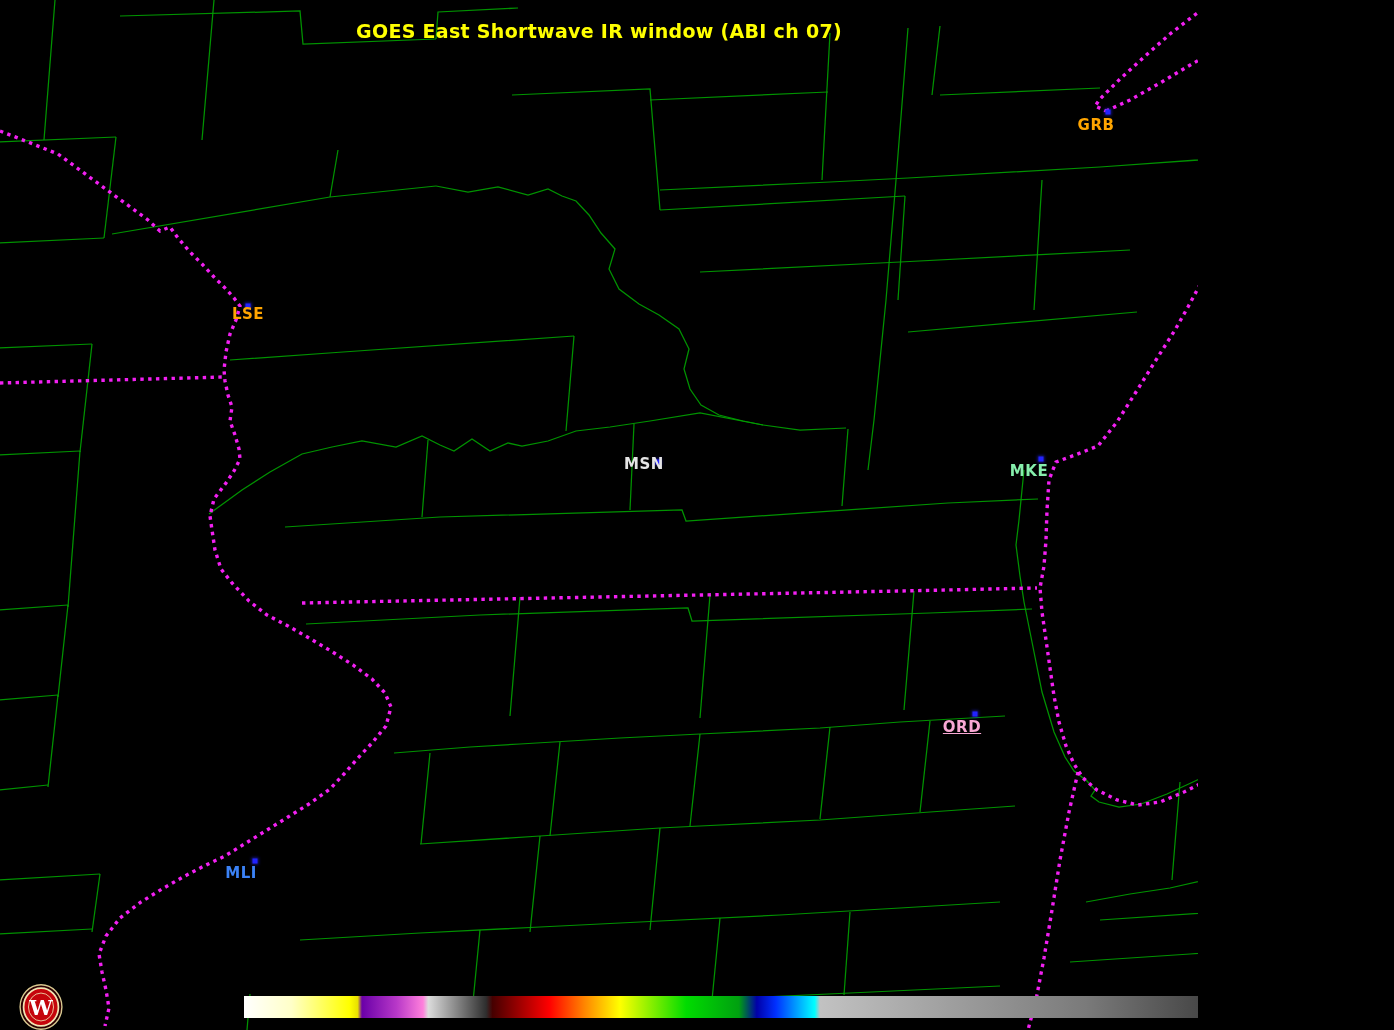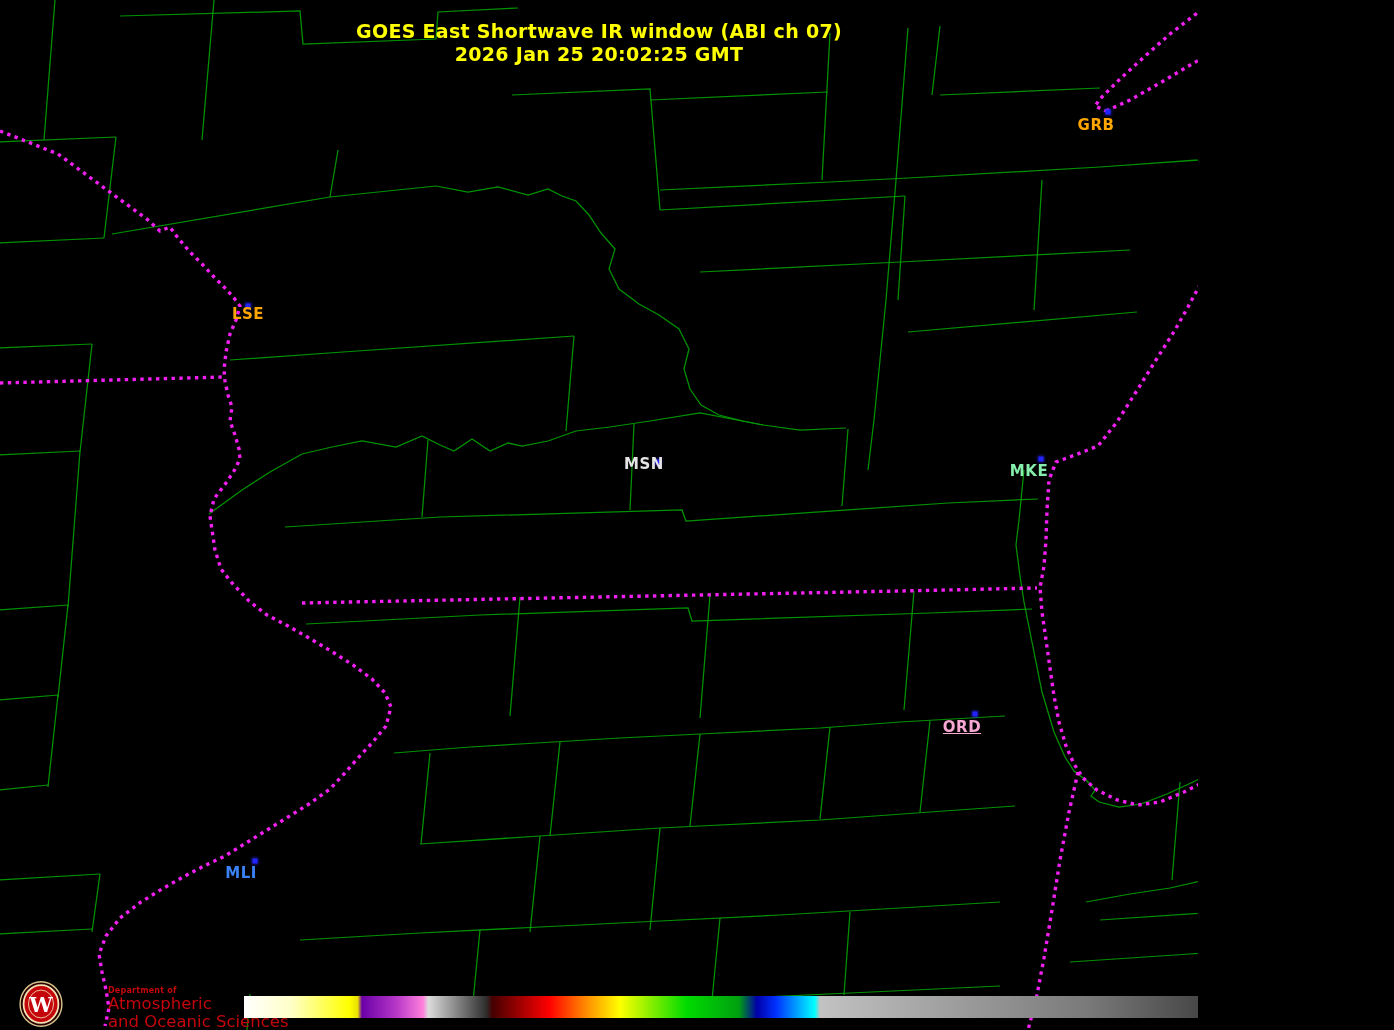--- a/index.html
+++ b/index.html
@@ -105,21 +105,20 @@
         <polyline points="302,603 450,600 600,597 750,594 900,591 1037,588" class="border" stroke="#FF22FF"></polyline>
         <polyline points="1216,0 1196,14 1170,34 1144,57 1120,79 1100,99 1095,106 1106,111" class="border" stroke="#FF22FF"></polyline>
         <polyline points="1106,111 1130,100 1160,83 1192,64 1224,46 1256,31 1286,21 1310,28 1328,42 1343,35 1345,18 1327,7 1305,2 1287,7 1272,15" class="border" stroke="#FF22FF"></polyline>
         <polyline points="1394,10 1372,17 1354,29 1344,49 1327,74 1307,103 1289,132 1274,159 1256,193 1239,221 1224,239 1213,257 1202,281 1188,307 1175,330 1156,360 1136,392 1117,422 1098,446 1075,455 1056,462 1049,480 1047,510 1046,540 1044,566 1040,588 1042,612 1046,640 1050,668 1054,696 1059,722 1066,746 1074,764 1083,778 1097,790 1117,800 1138,805 1160,802 1184,792 1208,780 1234,768 1259,757 1285,749 1312,742 1340,737 1368,732 1394,729" class="border" stroke="#FF22FF"></polyline>
         <polyline points="1078,772 1069,812 1060,860 1052,910 1044,958 1036,1000 1028,1030" class="border" stroke="#FF22FF"></polyline>
       </g>
   </svg>
 
   <div id="title-block" style="color: rgb(255, 255, 0);">
     <div>GOES East Shortwave IR window (ABI ch 07)</div>
-    <div>2026 Jan 25  20:02:25 GMT</div>
   </div>
 
   <div>
     <div class="station-marker" style="left: 248px; top: 306px; background: rgb(34, 34, 255);"></div>
     <div class="station-label" style="left: 232px; top: 314px; color: rgb(255, 165, 0); margin-left: 16px;">LSE</div>
   </div>
   <div>
     <div class="station-marker" style="left: 1108px; top: 112px; background: rgb(34, 34, 255);"></div>
     <div class="station-label" style="left: 1096px; top: 125px; color: rgb(255, 165, 0);">GRB</div>
   </div>
@@ -142,20 +141,15 @@
 
   <div id="colorbar" style="left: 244px; top: 996px; width: 1053px; height: 22px; background: linear-gradient(to right, rgb(255, 255, 255) 0%, rgb(255, 255, 200) 4.5%, rgb(255, 255, 0) 10%, rgb(232, 224, 0) 10.8%, rgb(106, 0, 168) 11.2%, rgb(184, 56, 200) 14.5%, rgb(255, 128, 220) 17%, rgb(220, 220, 220) 17.5%, rgb(46, 46, 46) 23%, rgb(70, 0, 0) 23.6%, rgb(255, 0, 0) 29%, rgb(255, 136, 0) 32.4%, rgb(255, 255, 0) 35.7%, rgb(0, 220, 0) 42%, rgb(0, 160, 16) 47%, rgb(0, 0, 168) 48.7%, rgb(0, 48, 255) 50.5%, rgb(0, 255, 255) 54.2%, rgb(194, 194, 194) 54.7%, rgb(122, 122, 122) 80%, rgb(35, 35, 35) 98.4%, rgb(122, 0, 0) 98.55%, rgb(255, 20, 0) 99%, rgb(255, 144, 0) 99.45%, rgb(255, 255, 0) 100%);"></div>
 
   <div id="logo">
     <svg id="logo-crest" width="66" height="46" viewBox="0 0 66 66">
       <ellipse cx="33" cy="33" rx="30" ry="32" fill="#2A0000" stroke="#D8C890" stroke-width="2"></ellipse>
       <ellipse cx="33" cy="33" rx="25" ry="27" fill="#C5050C" stroke="#F2E3B3" stroke-width="2.5"></ellipse>
       <ellipse cx="33" cy="33" rx="18" ry="20" fill="none" stroke="#F2E3B3" stroke-width="1.2"></ellipse>
       <text x="33" y="44" text-anchor="middle" font-family="DejaVu Serif, Liberation Serif, serif" font-size="30" font-weight="bold" fill="#FFFFFF" id="crest-letter">W</text>
     </svg>
-    <div id="logo-text" style="color: rgb(197, 5, 12);">
-      <div id="logo-dept">Department of</div>
-      <div id="logo-line1">Atmospheric</div>
-      <div id="logo-line2">and Oceanic Sciences</div>
-    </div>
   </div>
 
 </div>
 
 </body></html>

